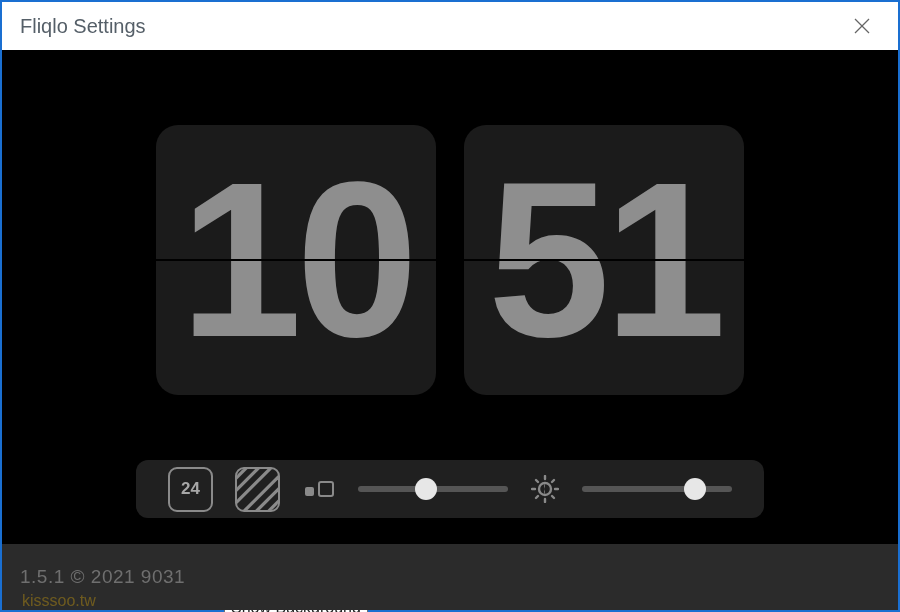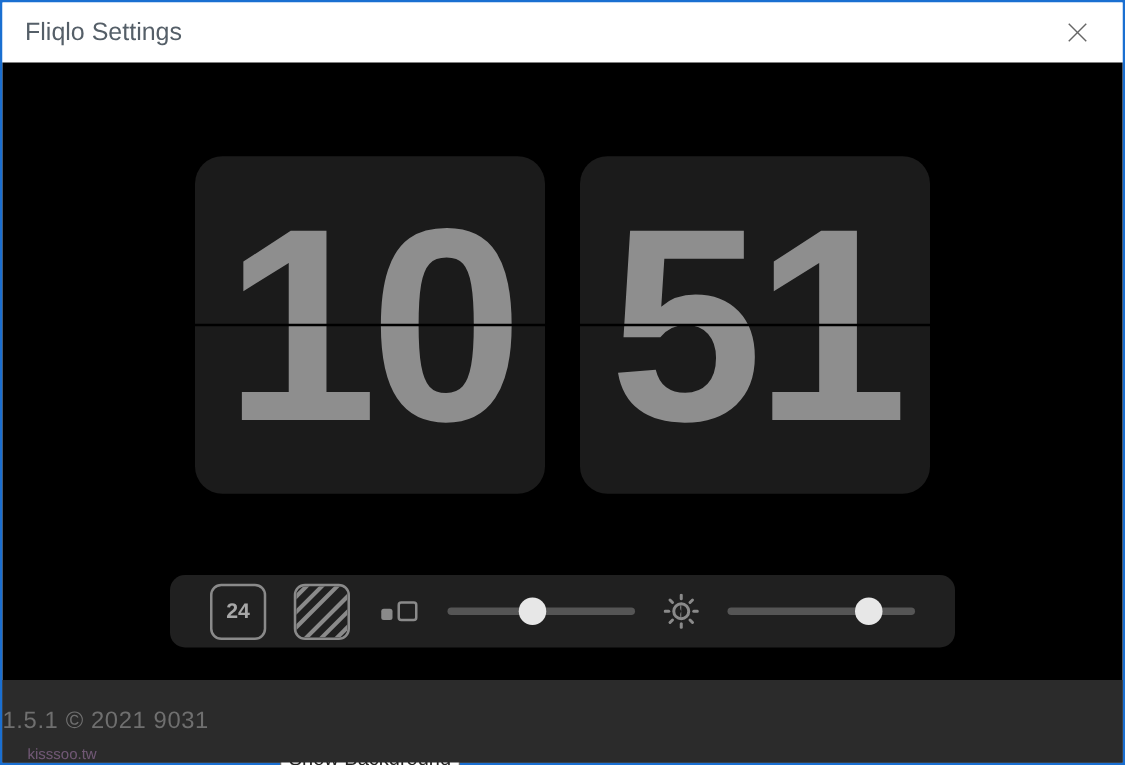--- a/index.html
+++ b/index.html
@@ -32,24 +32,24 @@
   .bright-icon { width: 30px; height: 30px; display:flex; align-items:center; justify-content:center; }
   .bright-icon svg { width: 28px; height: 28px; }
   
   .tip { position:absolute; background:#fff; border:1px solid #707070; font-size:16px; color:#222; padding:2px 6px; white-space:nowrap; }
   .tip.hf { left: 142px; top: 516px; }
   .tip.sb { left: 222px; top: 546px; }
   .tip.sc { left: 390px; top: 504px; }
   .tip.br { left: 582px; top: 504px; }
   
   .bottombar { height: 66px; background: #2b2b2b; position: relative; display:flex; align-items:center; }
-  .version { color:#6f6f6f; font-size:19px; letter-spacing:0.5px; }
+  .version { color:#6f6f6f; font-size:19px; padding-left:18px; letter-spacing:0.5px; }
   .ok-btn { position:absolute; right:10px; top:6px; width:154px; height:52px; background:#333; border:4px solid #e20000; display:flex; align-items:center; justify-content:center; color:#e8e8e8; font-size:21px; cursor:pointer; }
   
-  .watermark { position:absolute; left:20px; bottom:0px; color:#f0abfc; font-size:12px; opacity:.35; }
+  .watermark { position:absolute; left:20px; bottom:0px; color:#eab308; font-size:16px; opacity:.35; }
 </style>
 </head>
 <body>
 
 <div class="window">
 
   <div class="titlebar">
     <div class="title">Fliqlo Settings</div>
     <div class="close-btn">
       <svg viewBox="0 0 18 18">

